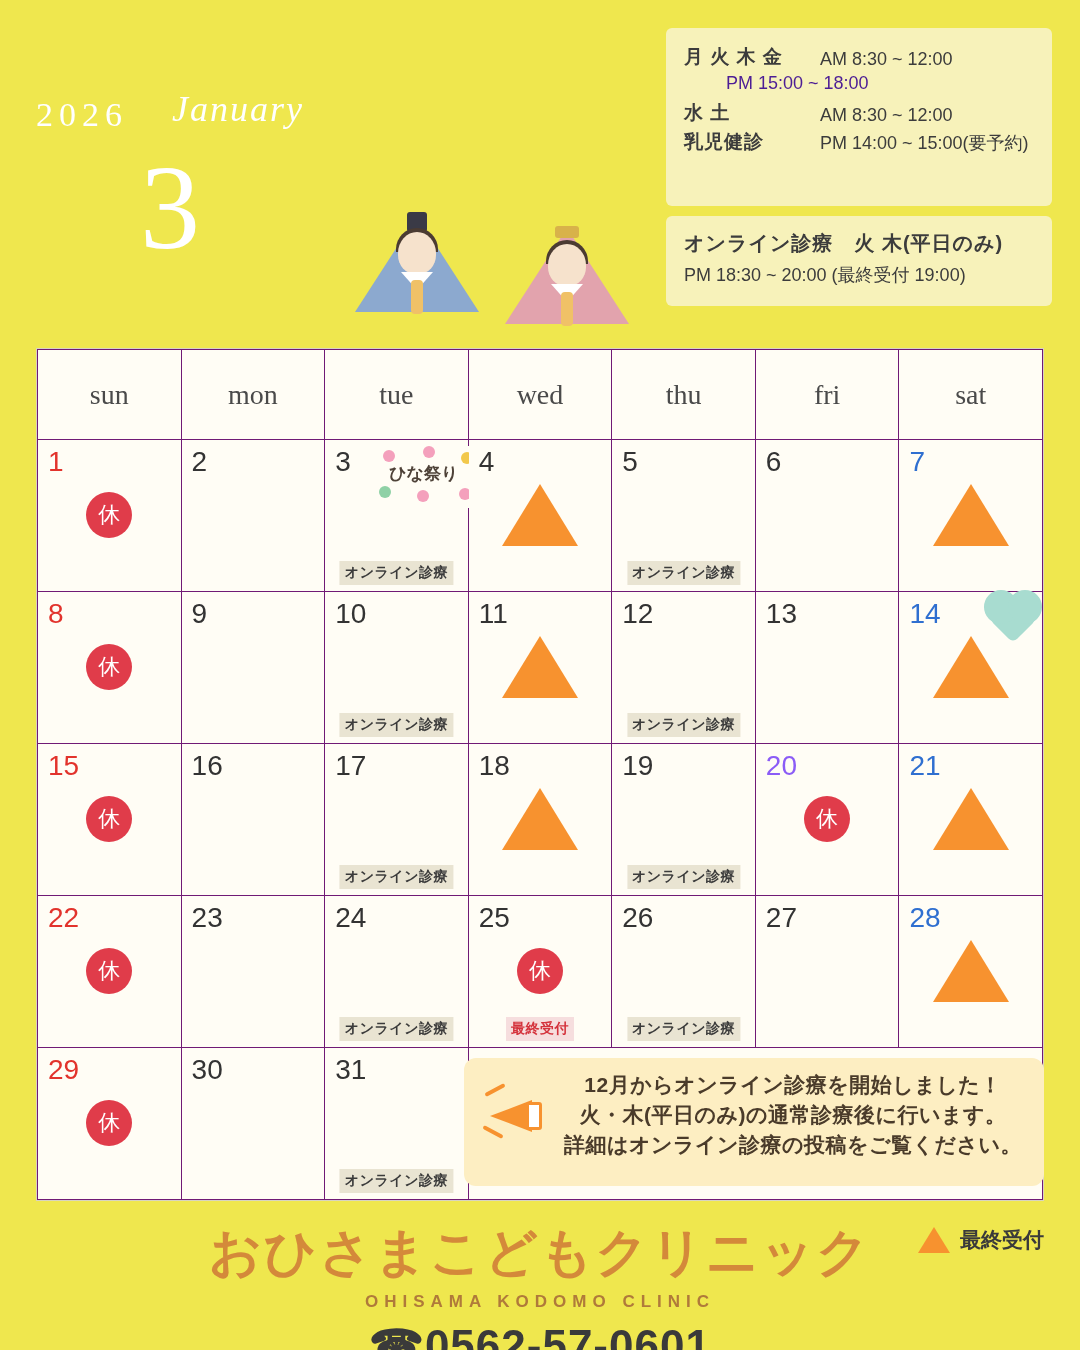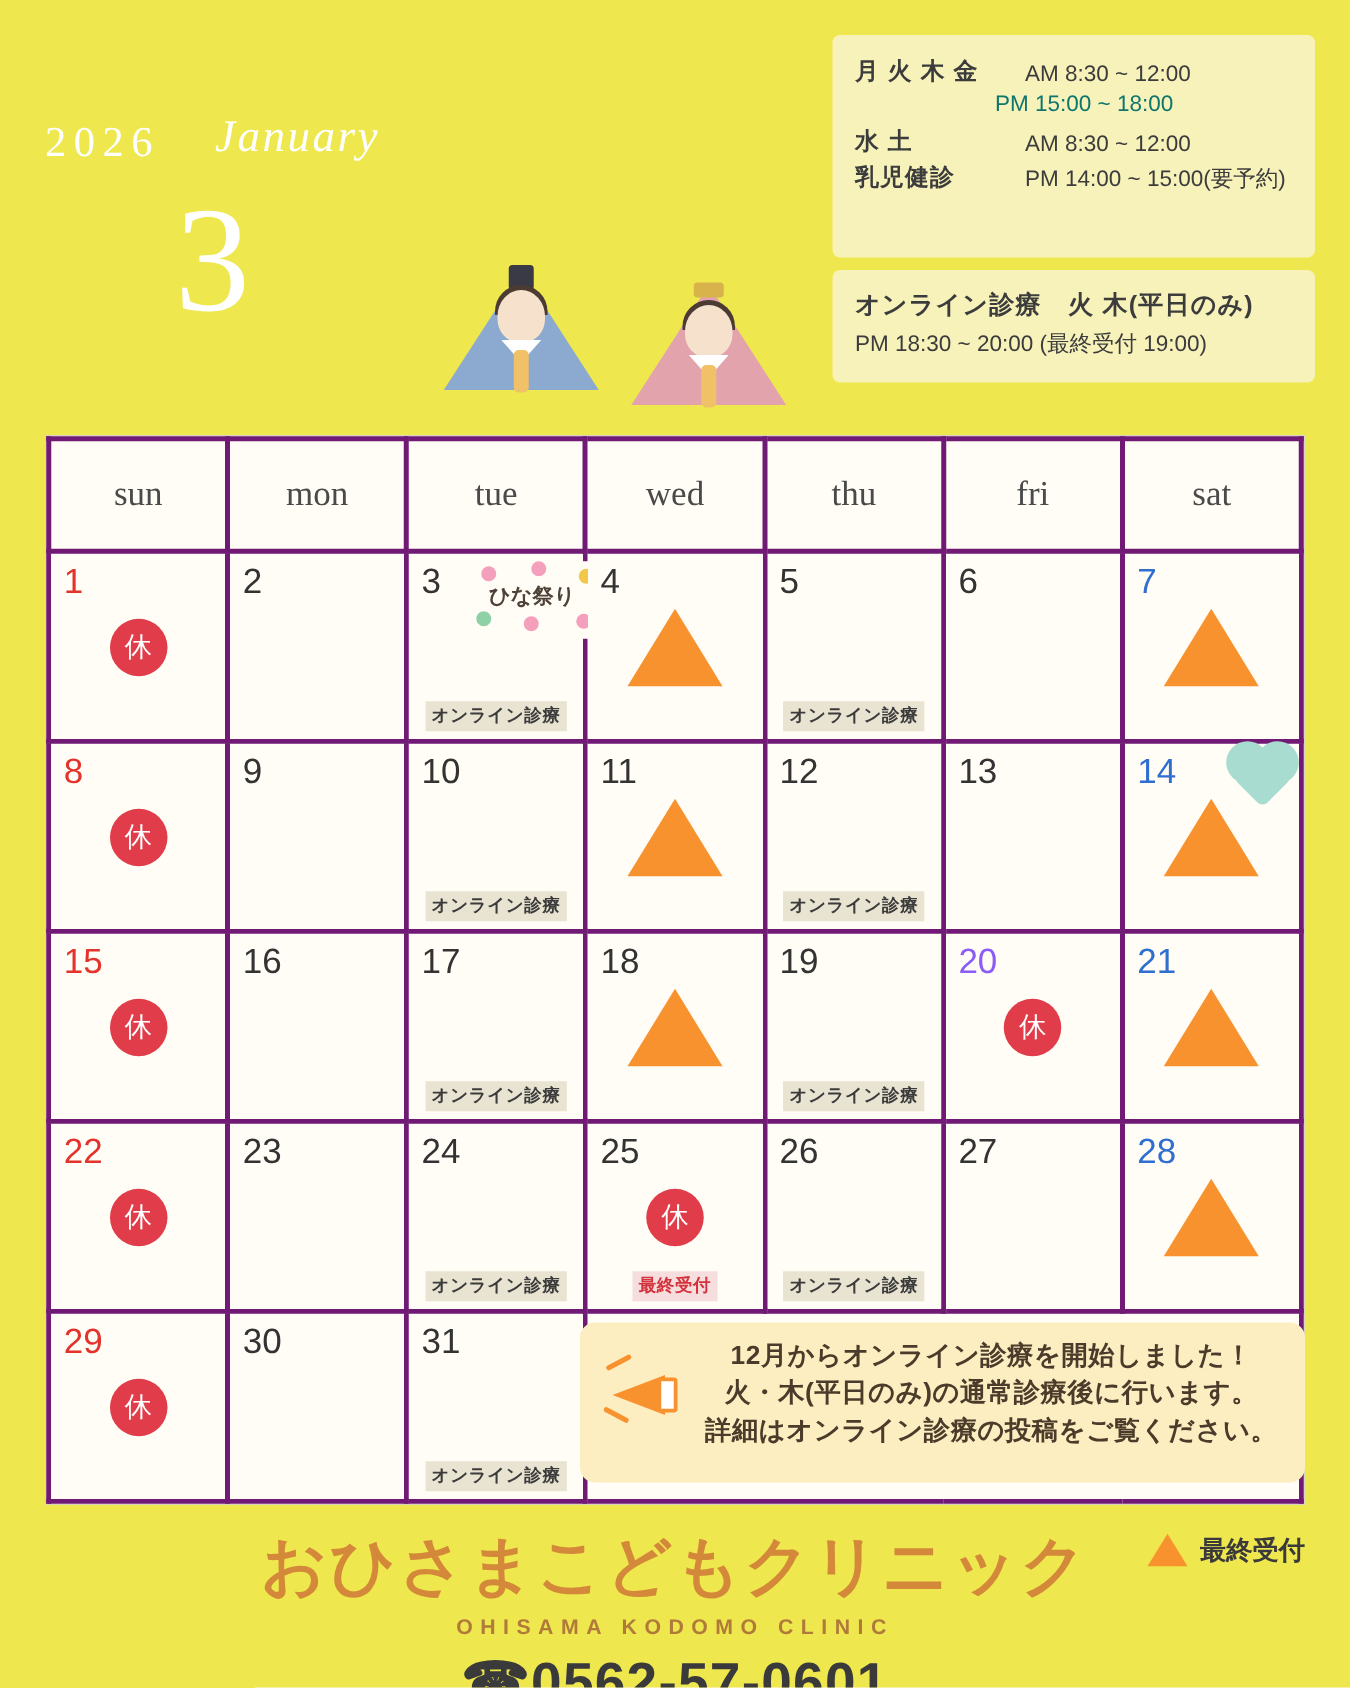--- a/index.html
+++ b/index.html
@@ -88,39 +88,39 @@
   .info-hours { left: 666px; top: 28px; width: 386px; height: 178px; padding: 16px 18px; }
   .info-online { left: 666px; top: 216px; width: 386px; height: 90px; padding: 14px 18px; }
 
   .hours-row { display: flex; align-items: flex-end; margin-bottom: 3px; gap: 32px; }
   .hours-label {
     width: 104px; flex: none;
     font-size: 19px; font-weight: bold; color: #3c3c3c;
     letter-spacing: 1px;
   }
   .hours-val { font-size: 18px; color: #3c3c3c; }
-  .hours-sub { margin-left: 112px; font-size: 18px; color: #0f766e; margin-bottom: 6px; }
+  .hours-sub { margin-left: 42px; font-size: 18px; color: #4c1d95; margin-bottom: 6px; }
   .closed-line {
     font-size: 19px; font-weight: bold; color: #e2332c; margin-top: 6px; letter-spacing: 0.5px;
   }
   .online-title { font-size: 20px; font-weight: bold; color: #3c3c3c; letter-spacing: 1px; }
   .online-sub { font-size: 18px; color: #3c3c3c; margin-top: 6px; }
 
   
   .calendar {
     position: absolute;
     left: 36px; top: 348px;
     width: 1008px;
     background: #fffdf5;
     border: 1px solid #d9d4c0;
     border-collapse: collapse;
   }
   table.cal { width: 100%; border-collapse: collapse; table-layout: fixed; }
   table.cal th, table.cal td {
-    border: 4px solid #701a75;
+    border: 1px solid #701a75;
     vertical-align: top;
   }
   table.cal th {
     height: 90px;
     font-family: "Liberation Serif", serif;
     font-weight: normal;
     font-size: 28px;
     color: #4a4a4a;
     text-align: center;
     vertical-align: middle;

